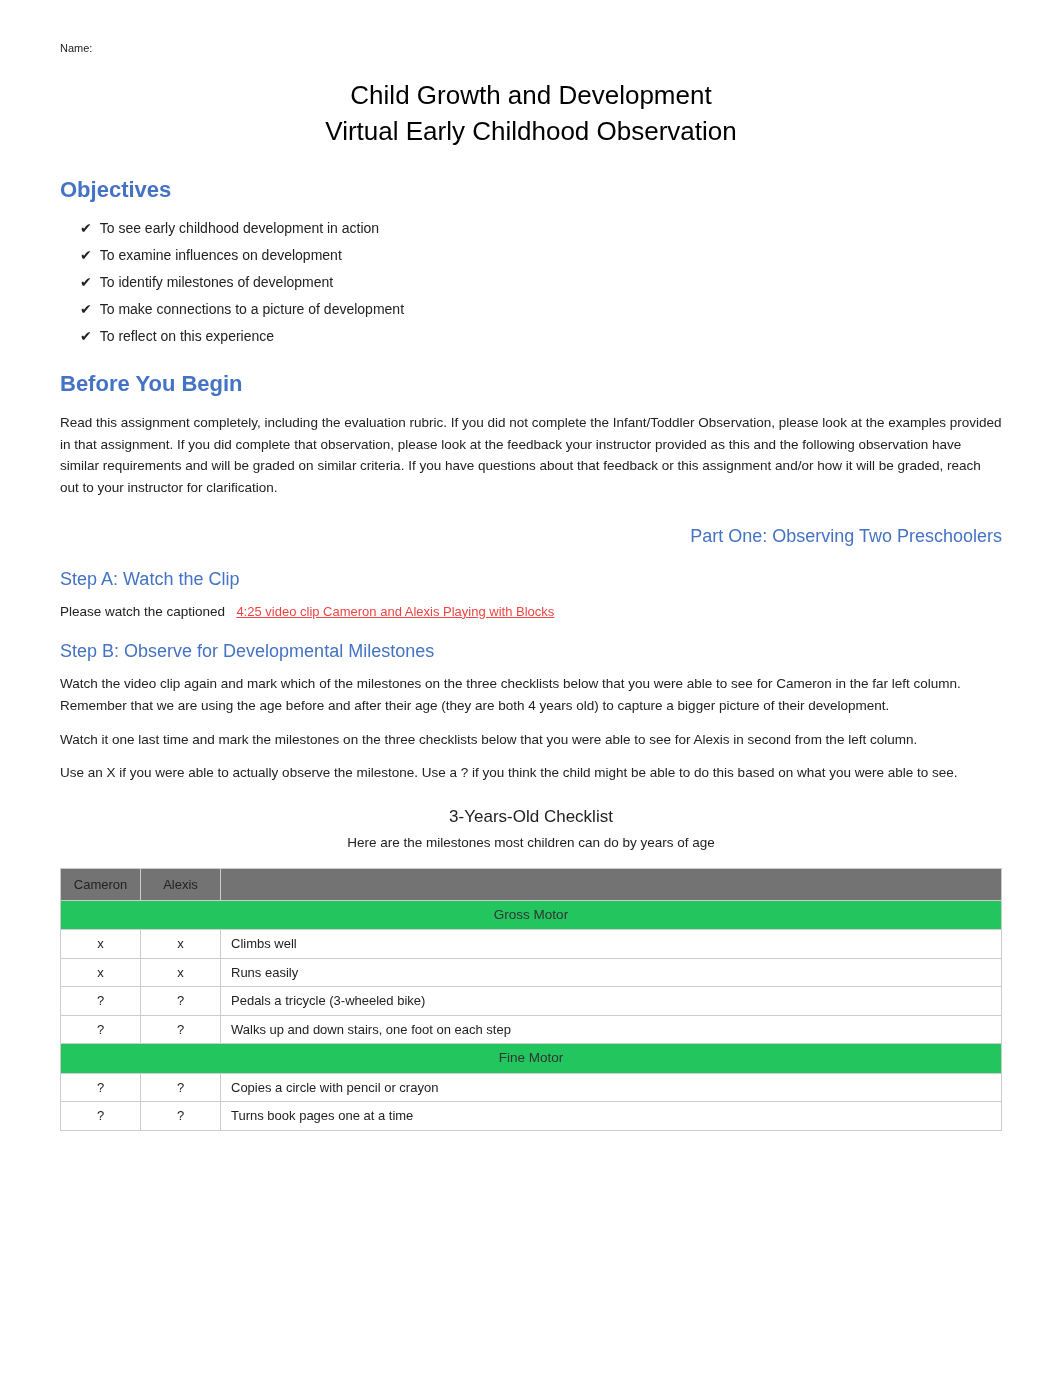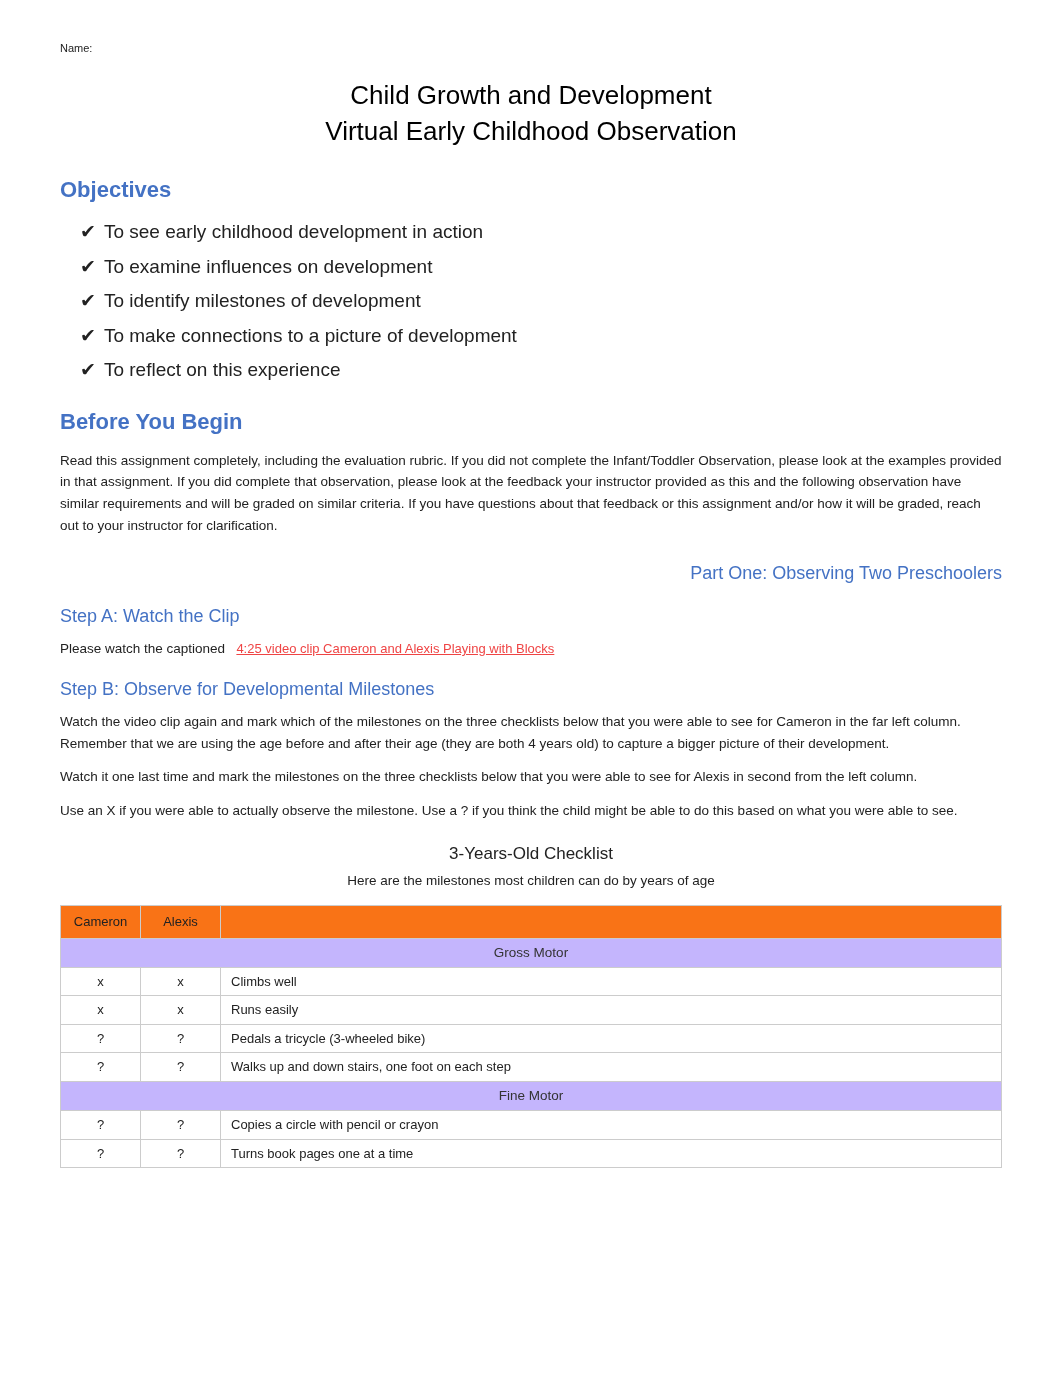--- a/index.html
+++ b/index.html
@@ -34,21 +34,21 @@
       margin-bottom: 12px;
       margin-top: 20px;
     }
     .objectives-list {
       list-style: none;
       padding-left: 20px;
       margin-bottom: 18px;
     }
     .objectives-list li {
       margin-bottom: 6px;
-      font-size: 19px;
+      font-size: 14px;
     }
     .objectives-list li::before {
       content: "✔";
       margin-right: 8px;
     }
     .body-text {
       font-size: 13.5px;
       margin-bottom: 12px;
       line-height: 1.6;
     }
@@ -81,33 +81,33 @@
       text-align: center;
       font-size: 13.5px;
       margin-bottom: 14px;
     }
     table.milestone-table {
       width: 100%;
       border-collapse: collapse;
       font-size: 13px;
     }
     table.milestone-table th {
-      background: #f97316;
+      background: #737373;
       font-weight: normal;
       padding: 6px 10px;
       border: 1px solid #ccc;
       text-align: center;
     }
     table.milestone-table td {
       padding: 4px 10px;
       border: 1px solid #ccc;
       vertical-align: top;
     }
     .category-row td {
-      background: #c4b5fd;
+      background: #22c55e;
       text-align: center;
       font-weight: normal;
       font-size: 13.5px;
       color: #333;
       border: 1px solid #ccc;
       padding: 5px 10px;
     }
     .col-cameron { width: 80px; text-align: center; }
     .col-alexis  { width: 80px; text-align: center; }
     .col-milestone { }

